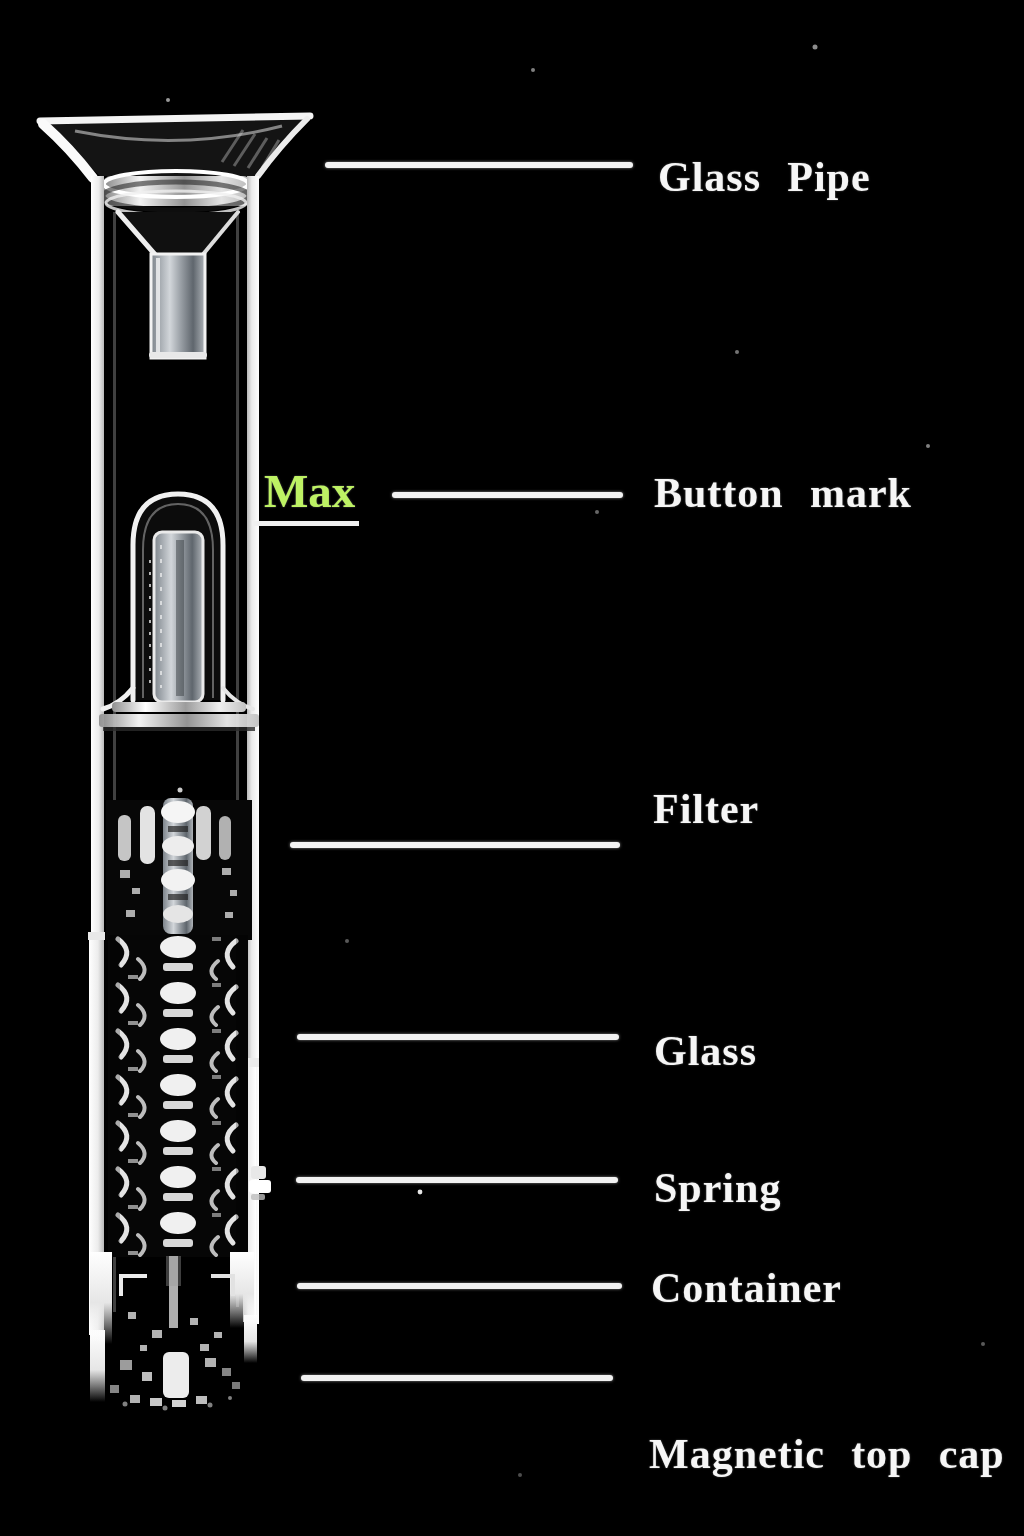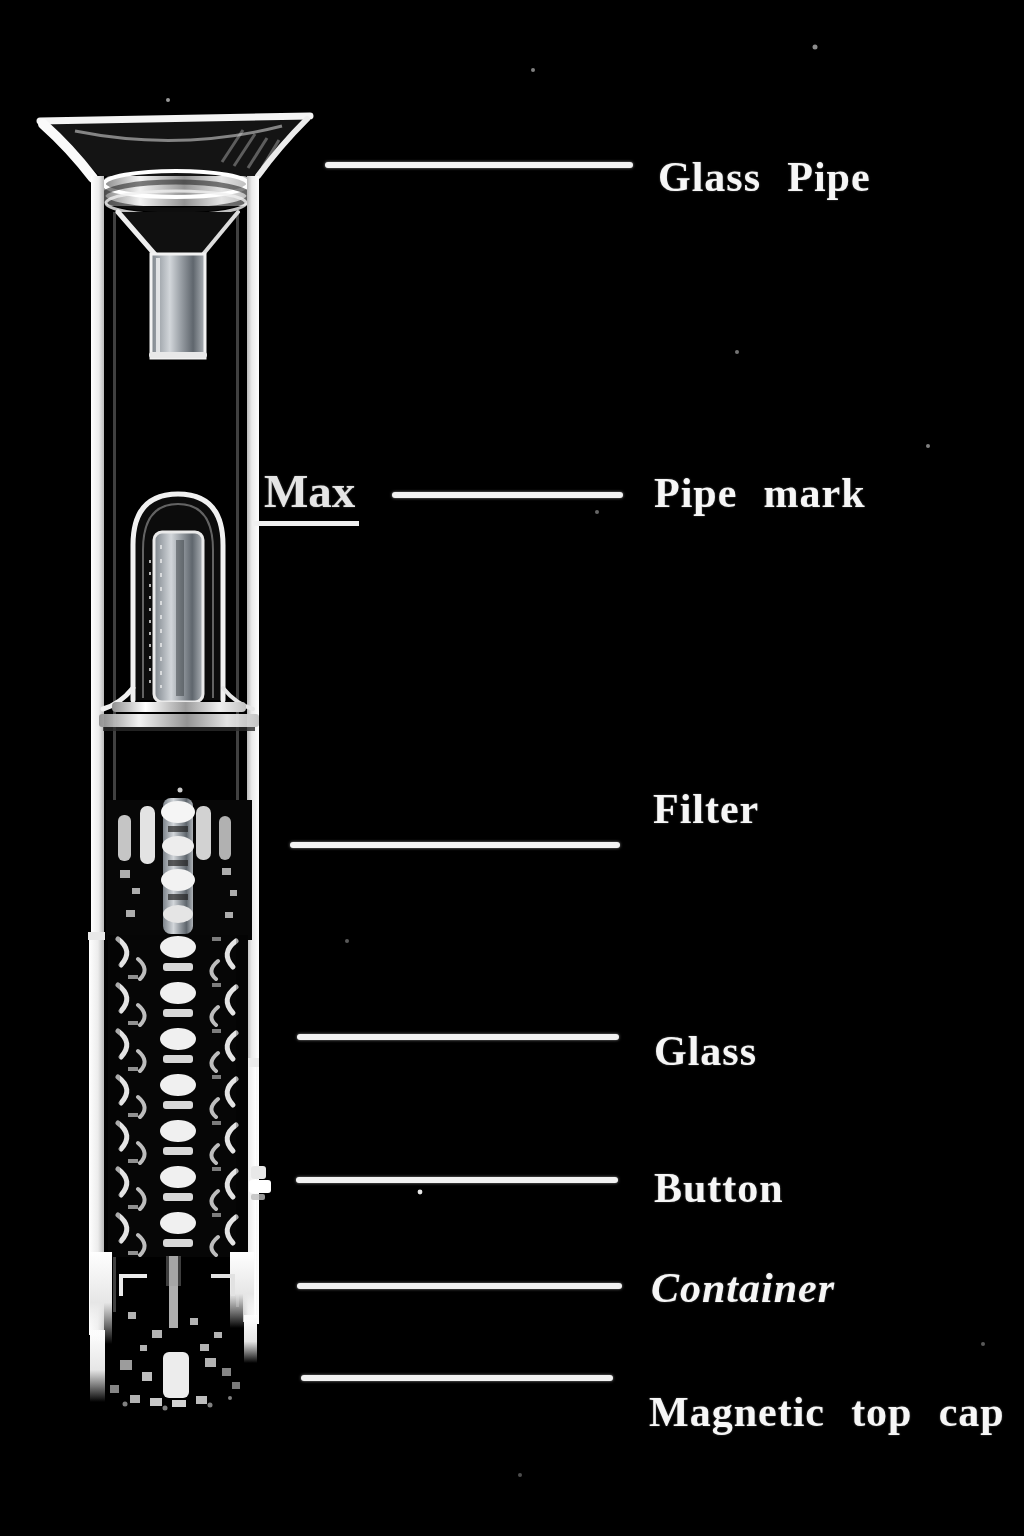--- a/index.html
+++ b/index.html
@@ -24,21 +24,21 @@
     font-weight:700;
     font-size:42px;
     line-height:1;
     letter-spacing:1px;
     word-spacing:.35em;
     white-space:nowrap;
     text-shadow:0 0 2px rgba(255,255,255,.35);
   }
   .max-marker{
     position:absolute;
-    color:#e5e5e5;
+    color:#bef264;
     font-weight:700;
     font-size:47px;
     line-height:1;
     padding:0 4px 6px 12px;
     border-bottom:5px solid #f0f0f0;
     text-shadow:0 0 2px rgba(255,255,255,.35);
   }
 </style>
 </head>
 <body>
@@ -237,41 +237,41 @@
   </svg>
 
   <div class="label-row">
     <div class="leader-line" style="left:325px;top:162px;width:308px;"></div>
     <span class="part-label" style="left:658px;top:156px;">Glass Pipe</span>
   </div>
 
   <div class="label-row">
     <span class="max-marker" style="left:252px;top:468px;">Max</span>
     <div class="leader-line" style="left:392px;top:492px;width:231px;"></div>
-    <span class="part-label" style="left:654px;top:472px;">Pipe mark</span>
+    <span class="part-label" style="left:654px;top:472px;">Button mark</span>
   </div>
 
   <div class="label-row">
     <div class="leader-line" style="left:290px;top:842px;width:330px;"></div>
     <span class="part-label" style="left:653px;top:788px;">Filter</span>
   </div>
 
   <div class="label-row">
     <div class="leader-line" style="left:297px;top:1034px;width:322px;"></div>
     <span class="part-label" style="left:654px;top:1030px;">Glass</span>
   </div>
 
   <div class="label-row">
     <div class="leader-line" style="left:296px;top:1177px;width:322px;"></div>
-    <span class="part-label" style="left:654px;top:1167px;">Button</span>
+    <span class="part-label" style="left:654px;top:1167px;">Spring</span>
   </div>
 
   <div class="label-row">
     <div class="leader-line" style="left:297px;top:1283px;width:325px;"></div>
-    <span class="part-label" style="left:651px;top:1267px;font-style:italic;">Container</span>
+    <span class="part-label" style="left:651px;top:1267px;">Container</span>
   </div>
 
   <div class="label-row">
     <div class="leader-line" style="left:301px;top:1375px;width:312px;"></div>
-    <span class="part-label" style="left:649px;top:1391px;">Magnetic top cap</span>
+    <span class="part-label" style="left:649px;top:1433px;">Magnetic top cap</span>
   </div>
 
 </div>
 
 </body></html>

